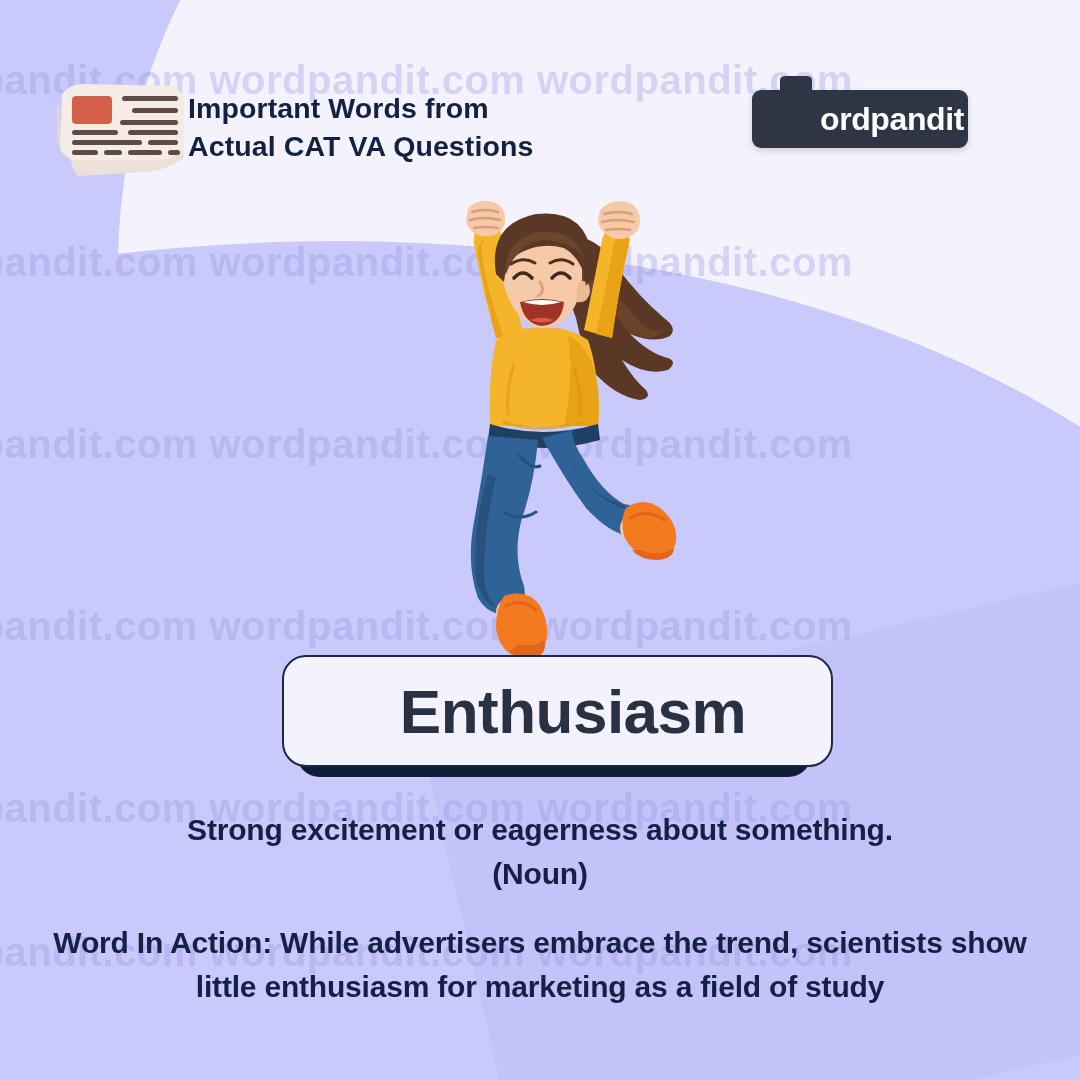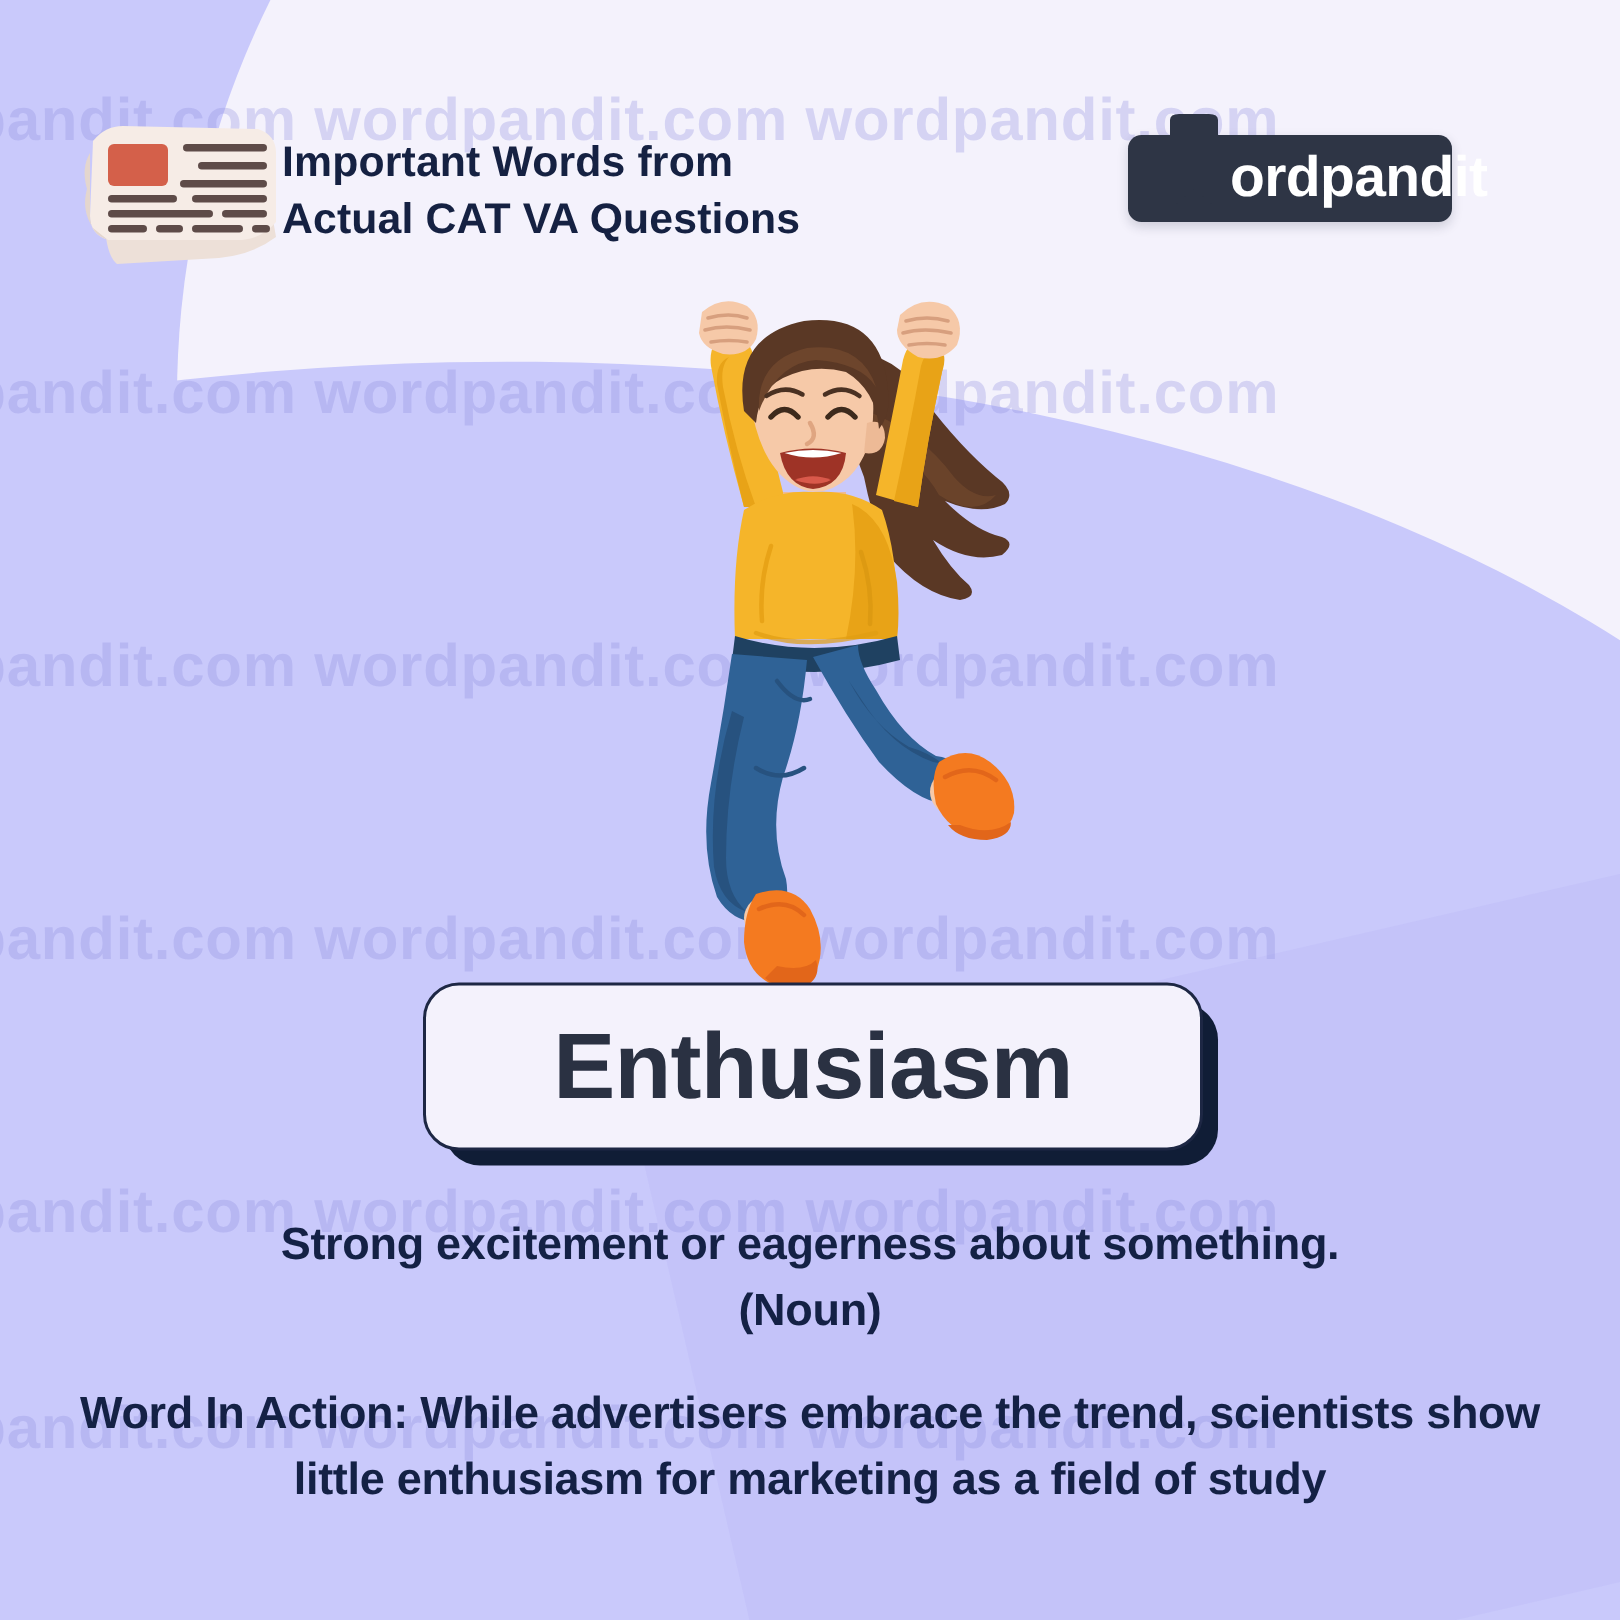--- a/index.html
+++ b/index.html
@@ -85,21 +85,21 @@
   
   .logo{
     position:absolute;left:752px;top:90px;
     width:216px;height:58px;
     background:#2e3545;
     border-radius:9px;
     box-shadow:0 3px 7px rgba(40,45,65,.18);
   }
   .logo-text{
     position:absolute;left:68px;top:50%;transform:translateY(-50%);
-    color:#ffffff;font-size:38px;font-weight:700;letter-spacing:-.4px;
+    color:#ffffff;font-size:32px;font-weight:700;letter-spacing:-.4px;
     font-family:"Liberation Sans", sans-serif;
     text-align:center;
   }
   .logo-bookmark{
     position:absolute;left:24px;top:-14px;width:40px;height:72px;
   }
 
   
   .illus{position:absolute;left:378px;top:178px;width:330px;height:480px;}
 
@@ -107,21 +107,21 @@
   .word-card-wrap{position:absolute;left:282px;top:655px;width:516px;height:108px;}
   .word-card-shadow{
     position:absolute;left:14px;top:14px;width:516px;height:108px;
     background:#101d36;border-radius:24px;
   }
   .word-card{
     position:absolute;left:0;top:0;width:516px;height:108px;
     background:#f4f2fc;
     border:2.5px solid #1d2744;
     border-radius:24px;
-    display:flex;align-items:center;justify-content:center;
+    display:flex;align-items:center;justify-content:center;padding-left:31px;
   }
   .word-text{
     font-size:62px;font-weight:700;color:#2a3142;letter-spacing:-.5px;
     font-family:"Liberation Sans", sans-serif;
   }
 
   
   .defs{
     position:absolute;left:40px;top:808px;width:1000px;
     text-align:center;color:#142145;

